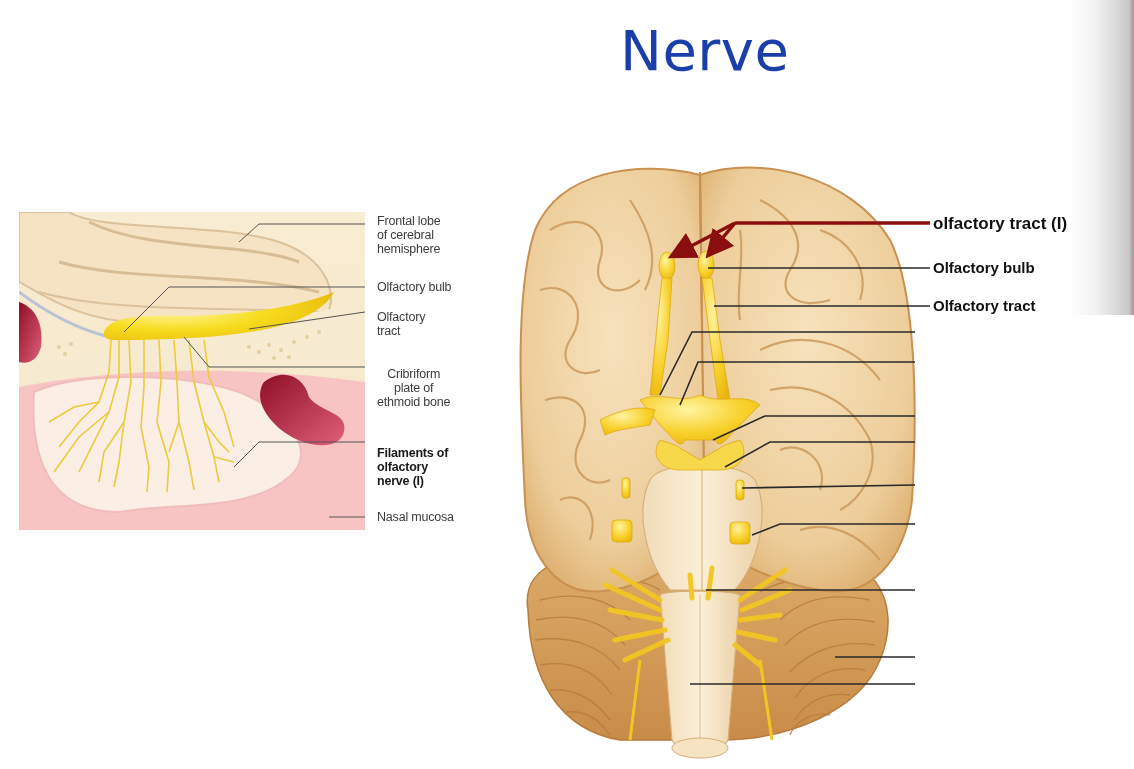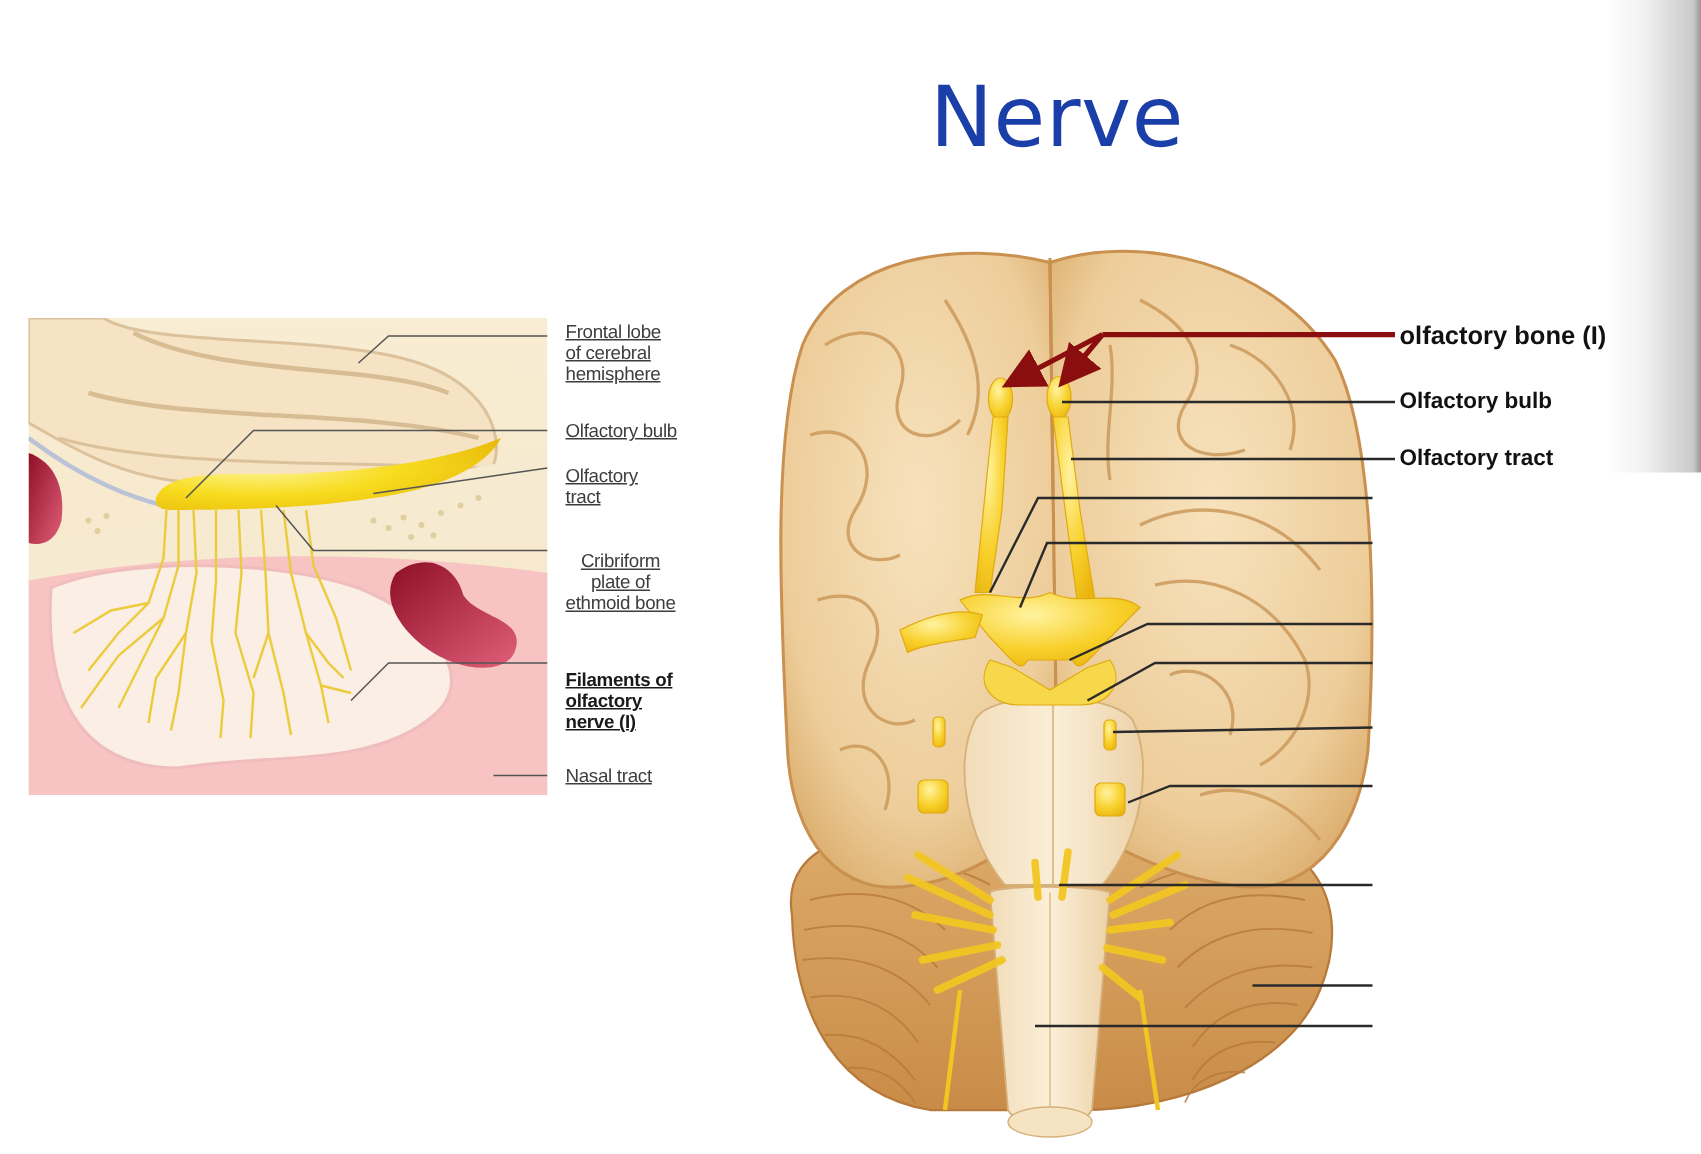--- a/index.html
+++ b/index.html
@@ -4,31 +4,31 @@
 <style>
   html, body { margin: 0; padding: 0; }
   body {
     width: 1134px; height: 769px; position: relative; overflow: hidden;
     background: #ffffff;
     font-family: "Liberation Sans", sans-serif;
   }
   .title {
     position: absolute; left: 620px; top: 18px;
     font-family: "DejaVu Sans", sans-serif;
-    font-size: 56px; color: #1b3fa8; letter-spacing: 0.5px; margin-top: 28px;
+    font-size: 56px; color: #1b3fa8; letter-spacing: 0.5px;
   }
   .side-strip {
     position: absolute; left: 1070px; top: 0; width: 64px; height: 315px;
     background: linear-gradient(to right, #ffffff 0%, #f2f2f2 40%, #c9c9c9 92%, #a9a9a9 97%, #b48a9a 100%);
   }
   .left-fig { position: absolute; left: 19px; top: 212px; width: 346px; height: 318px; }
   .brain-fig { position: absolute; left: 0; top: 0; width: 1134px; height: 769px; pointer-events: none; }
   .lbl-small {
     position: absolute; font-size: 12.5px; line-height: 14px; color: #3d3d3d;
-    white-space: pre-line; letter-spacing: -0.2px; text-decoration: underline;
+    white-space: pre-line; letter-spacing: -0.2px;
   }
   .lbl-small.bold { font-weight: bold; color: #1a1a1a; }
   .lbl-big {
     position: absolute; font-weight: bold; color: #111;
     font-size: 15px; white-space: nowrap;
   }
   .lbl-big.large { font-size: 17px; }
 </style>
 </head>
 <body>
@@ -121,21 +121,21 @@
 hemisphere</div>
 <div class="lbl-small" style="left:377px;top:280px;">Olfactory bulb</div>
 <div class="lbl-small" style="left:377px;top:310px;">Olfactory
 tract</div>
 <div class="lbl-small" style="left:377px;top:367px;text-align:center;">Cribriform
 plate of
 ethmoid bone</div>
 <div class="lbl-small bold" style="left:377px;top:434px;margin-top:12px;">Filaments of
 olfactory
 nerve (I)</div>
-<div class="lbl-small" style="left:377px;top:510px;">Nasal tract</div>
+<div class="lbl-small" style="left:377px;top:510px;">Nasal mucosa</div>
 
 <svg class="brain-fig" viewBox="0 0 1134 769">
   <defs>
     <radialGradient id="brainG" cx="0.5" cy="0.4" r="0.7">
       <stop offset="0" stop-color="#f7e2bd"></stop>
         <stop offset="0.7" stop-color="#edcd9a"></stop>
         <stop offset="1" stop-color="#d9a866"></stop>
     </radialGradient>
     <linearGradient id="cereG" x1="0" y1="0" x2="0" y2="1">
       <stop offset="0" stop-color="#dcaa68"></stop>
@@ -250,15 +250,15 @@
     <path d="M713 440 L 765 416 L 915 416"></path>
     <path d="M725 467 L 770 442 L 915 442"></path>
     <path d="M742 488 L 915 485"></path>
     <path d="M752 535 L 780 524 L 915 524"></path>
     <path d="M706 590 L 915 590"></path>
     <path d="M835 657 L 915 657"></path>
     <path d="M690 684 L 915 684"></path>
   </g>
 </svg>
 
-<div class="lbl-big large" style="left:933px;top:214px;">olfactory bone (I)</div>
+<div class="lbl-big large" style="left:933px;top:214px;">olfactory tract (I)</div>
 <div class="lbl-big" style="left:933px;top:259px;">Olfactory bulb</div>
 <div class="lbl-big" style="left:933px;top:297px;">Olfactory tract</div>
 
 </body></html>

